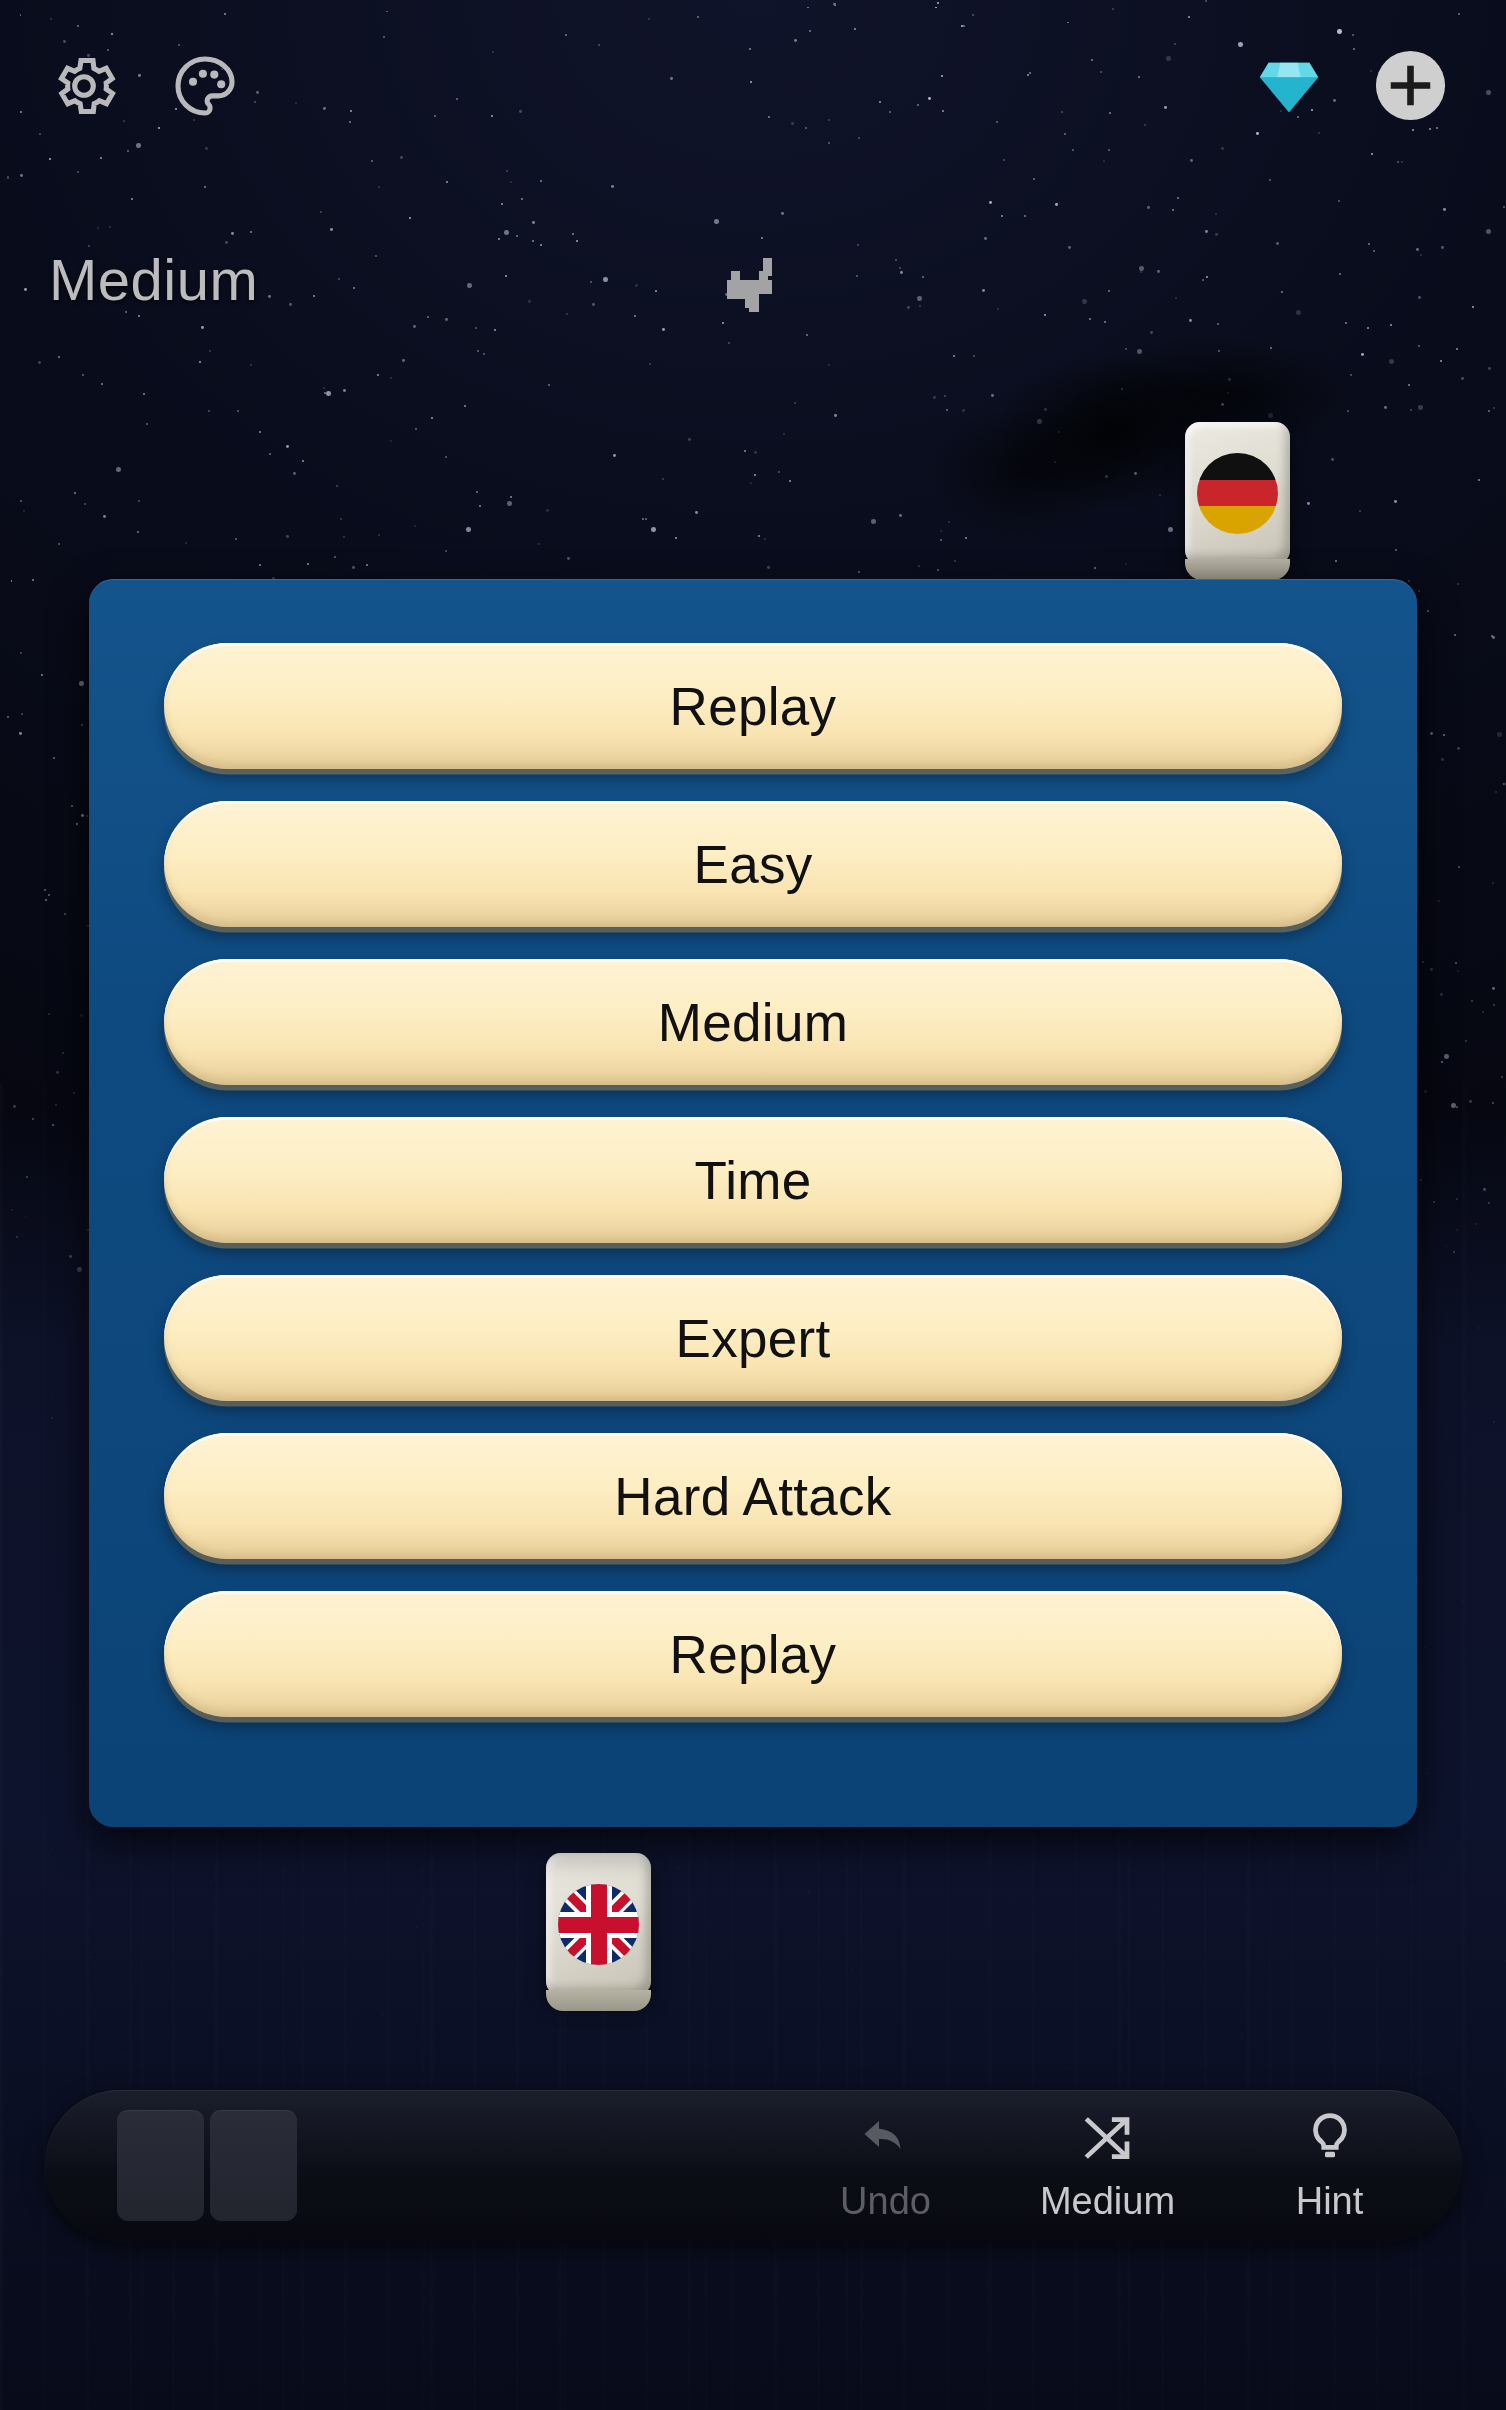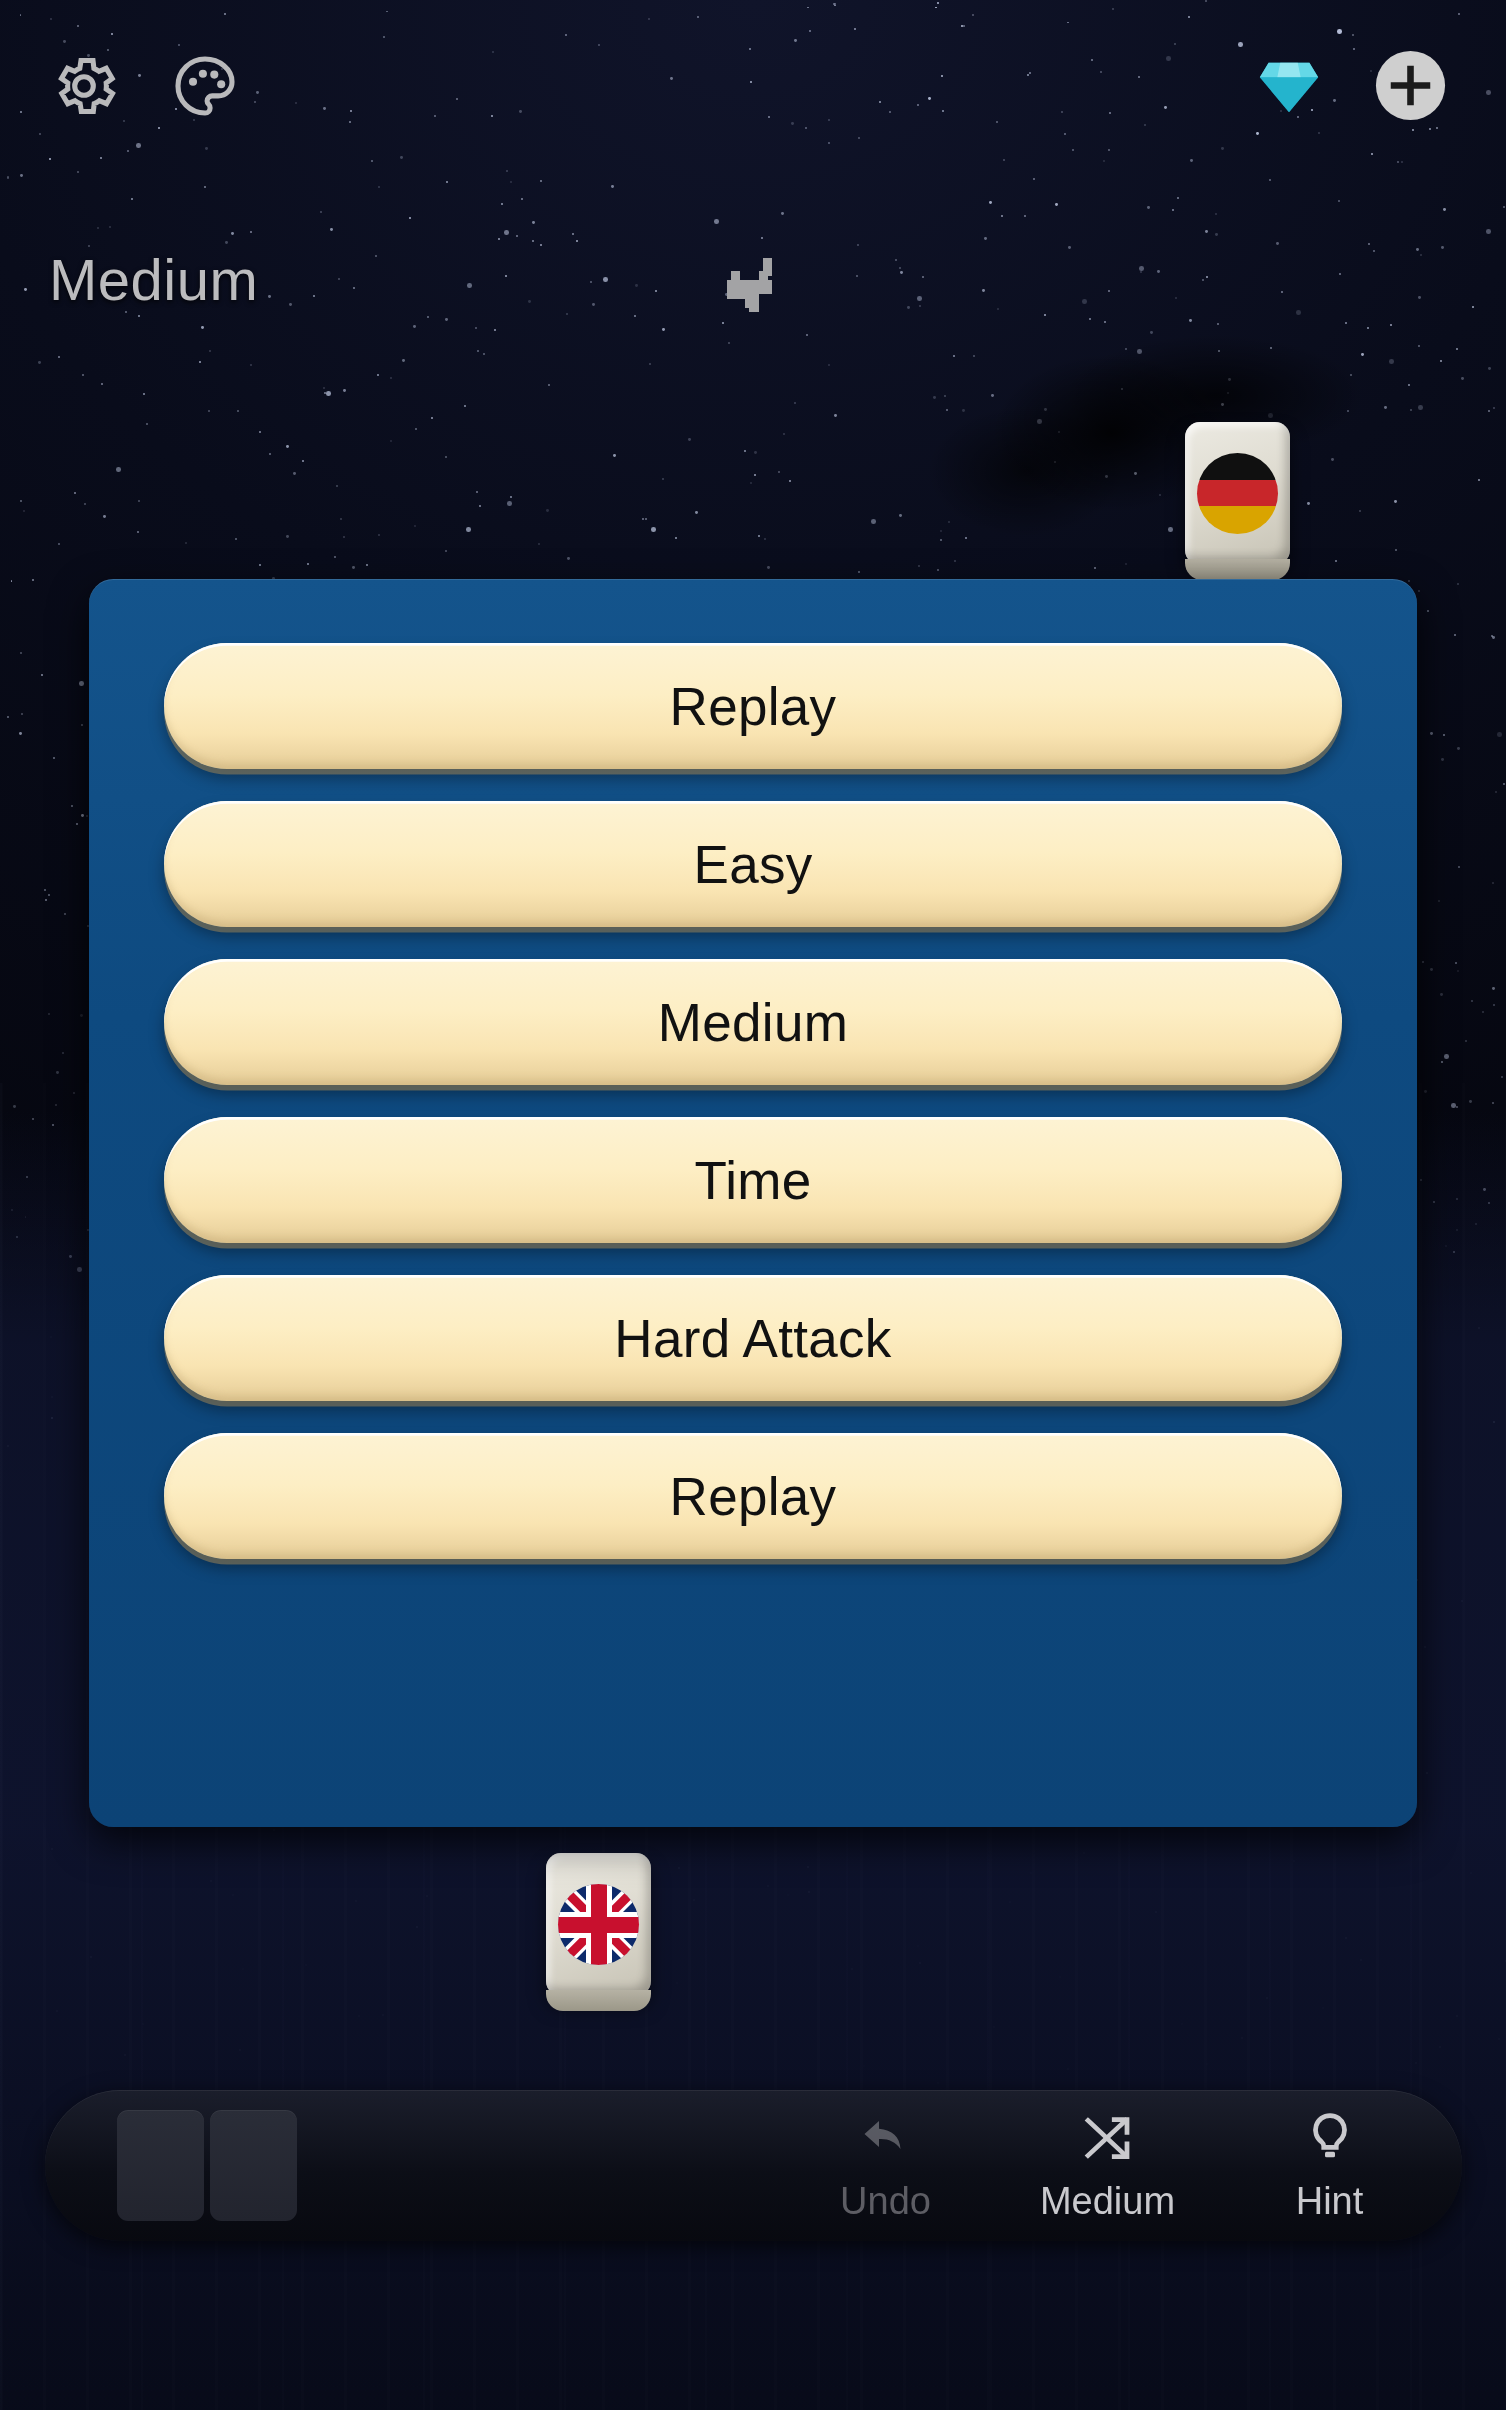--- a/index.html
+++ b/index.html
@@ -1344,20 +1344,23 @@
     <button class="menu-btn">
       <span>Easy</span>
     </button>
     <button class="menu-btn">
       <span>Medium</span>
     </button>
     <button class="menu-btn">
       <span>Time</span>
     </button>
     <button class="menu-btn">
+      <span>Expert</span>
+    </button>
+    <button class="menu-btn">
       <span>Hard Attack</span>
     </button>
     <button class="menu-btn">
       <span>Replay</span>
     </button>
   </div>
 
   <div id="bottom-bar">
 
     <div id="match-slots">

